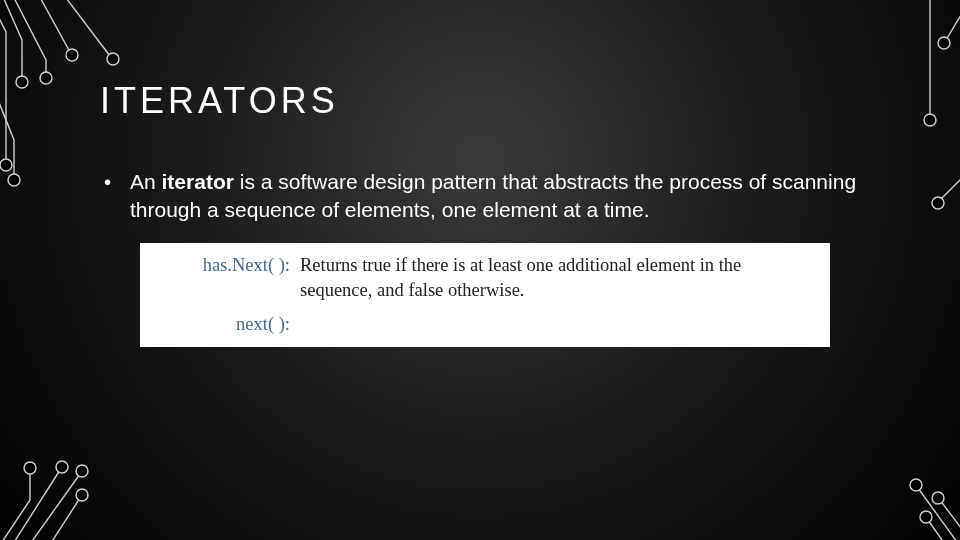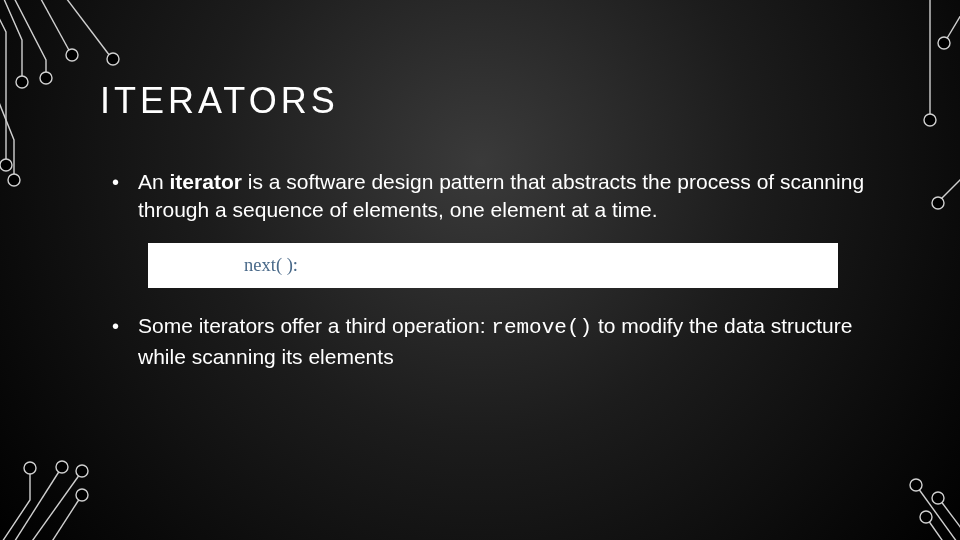--- a/index.html
+++ b/index.html
@@ -43,21 +43,21 @@
   h1.title {
     margin: 0 0 46px 0;
     font-size: 36px;
     font-weight: 400;
     letter-spacing: 4px;
     color: #fff;
   }
   ul.bullets {
     list-style: none;
     padding: 0;
-    margin: 12px;
+    margin: 4px;
   }
   ul.bullets > li {
     position: relative;
     padding-left: 26px;
     font-size: 21px;
     line-height: 1.35;
     margin-bottom: 18px;
     color: #fff;
   }
   ul.bullets > li::before {
@@ -152,23 +152,24 @@
 
   <div class="content">
     <h1 class="title">ITERATORS</h1>
 
     <ul class="bullets">
       <li>
         <span>An </span><span class="kw">iterator</span><span> is a software design pattern that abstracts the process of scanning through a sequence of elements, one element at a time.</span>
 
         <div class="defs-box">
           <div class="row">
+            <div class="def-name">has.Next( ):</div>
+            <div class="def-desc">Returns true if there is at least one additional element in the sequence, and false otherwise.</div>
+          </div>
+          <div class="row">
             <div class="def-name">next( ):</div>
           </div>
         </div>
       </li>
 
-      <li>
-        <span>Some iterators offer a third operation: </span><span class="code-inline">remove()</span><span> to modify the data structure while scanning its elements</span>
-      </li>
     </ul>
   </div>
 </div>
 
 </body></html>

